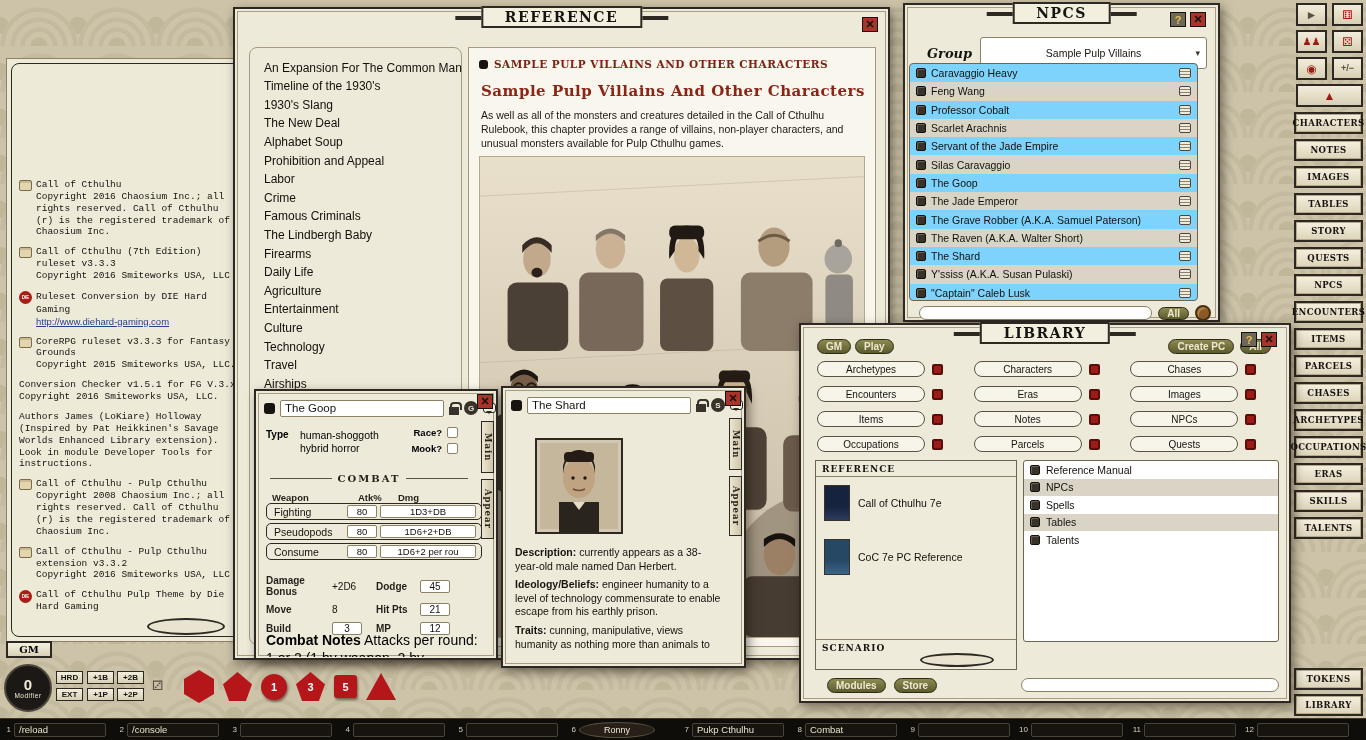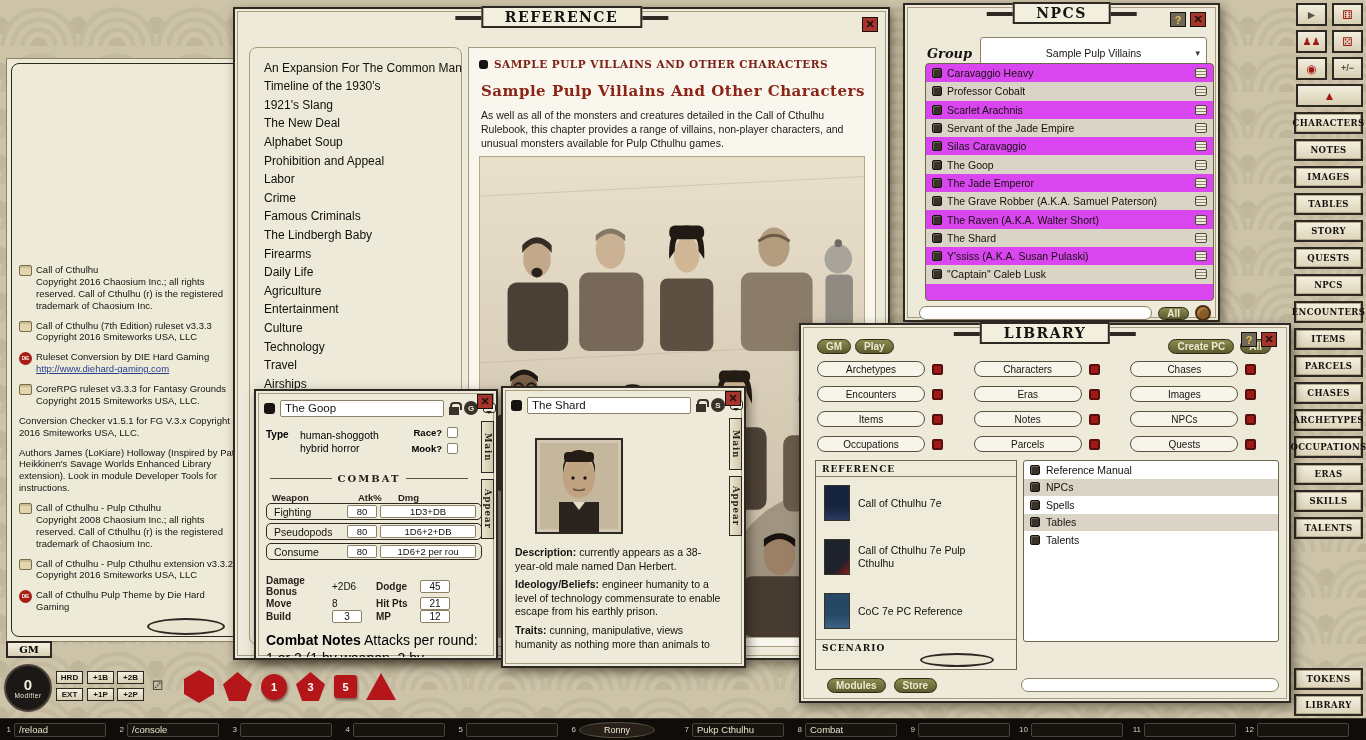--- a/index.html
+++ b/index.html
@@ -59,21 +59,21 @@
 
 .side-btn{position:absolute;left:1294px;width:69px;height:22px;background:linear-gradient(#f5f0df,#dcd4b9);
   border:2px solid #2e2822;box-shadow:inset 0 0 0 1px #b5aa8b;display:flex;align-items:center;justify-content:center;
   font-family:"DejaVu Serif",serif;font-weight:bold;font-size:8.5px;letter-spacing:.4px;color:#171310;text-transform:uppercase;cursor:pointer;}
 
 
 #chat-window{left:6px;top:58px;width:243px;height:584px;background:#edead8;border:1px solid #8d8267;position:absolute;z-index:1;}
 #chat-window::before{content:"";position:absolute;inset:4px;border:1px solid #2e2822;border-radius:8px;pointer-events:none;}
 #chat-scroll{position:absolute;left:12px;right:12px;bottom:28px;}
 .chat-entry{display:flex;gap:4px;margin-top:8px;font-size:9.5px;line-height:1.25;color:#171310;}
-.chat-text{white-space:pre-line;}
+.chat-text{white-space:pre-line;font-family:Liberation Mono, monospace;}
 .icon-scroll{flex:none;width:13px;height:11px;background:#e3d5ad;border:1px solid #7a6c4a;border-radius:2px;
   box-shadow:inset 0 2px 0 #cbbb90;margin-top:1px;}
 .icon-die{flex:none;width:13px;height:13px;border-radius:50%;background:#a81d15;color:#fff;font-size:4.5px;font-weight:bold;
   display:flex;align-items:center;justify-content:center;margin-top:1px;}
 .chat-link{color:#27418f;text-decoration:underline;display:block;}
 #gm-tab{left:6px;top:641px;width:46px;height:17px;background:linear-gradient(#f5f0df,#d9d1b6);border:2px solid #2e2822;
   display:flex;align-items:center;justify-content:center;font-family:"DejaVu Serif",serif;font-weight:bold;font-size:10px;position:absolute;z-index:2;}
 
 
 #ref-toc{position:absolute;left:14px;top:38px;width:213px;height:598px;border:1px solid #a79c7e;border-radius:8px;}
@@ -85,21 +85,21 @@
 .article-title{font-family:"DejaVu Serif",serif;font-weight:bold;font-size:15px;letter-spacing:.5px;color:#8b2517;
   margin:12px 10px 0 12px;text-transform:capitalize;}
 .article-body{font-size:10.5px;line-height:1.35;color:#1c1813;margin:8px 14px 0 12px;}
 .article-image{position:absolute;left:10px;right:10px;top:108px;bottom:8px;border:1px solid #b3a88a;overflow:hidden;}
 
 
 .group-label{font-family:"DejaVu Serif",serif;font-style:italic;font-weight:bold;font-size:13px;color:#171310;}
 .dropdown{background:#fff;border:1px solid #8c8166;border-radius:3px;height:32px;display:flex;align-items:center;
   justify-content:center;font-size:10.5px;color:#171310;position:relative;}
 .dropdown .chev{position:absolute;right:6px;font-size:9px;color:#3c352c;}
-#npc-list{position:absolute;left:20px;top:58px;width:289px;height:238px;background:#d946ef;border:1px solid #6f654f;border-radius:4px;overflow:hidden;}
+#npc-list{position:absolute;left:4px;top:58px;width:289px;height:238px;background:#7dd3fc;border:1px solid #6f654f;border-radius:4px;overflow:hidden;}
 .npc-row{display:flex;align-items:center;gap:5px;height:18.3px;padding:0 6px;cursor:pointer;}
 .npc-row:nth-child(even){background:#d9d4c5;}
 .npc-name{flex:1;font-size:10.5px;color:#14100c;white-space:nowrap;overflow:hidden;}
 .search-input{background:#fff;border:1px solid #8c8166;border-radius:7px;height:14px;font-size:10px;padding:0 6px;width:100%;}
 .brown-circle{width:16px;height:16px;border-radius:50%;background:#8a5a28;border:2px solid #4a2f13;box-shadow:inset 2px 2px 0 #b07f42;}
 
 
 #lib-cats{position:absolute;left:16px;top:36px;width:460px;display:grid;grid-template-columns:1fr 1fr 1fr;gap:9px 10px;}
 .cat{display:flex;align-items:center;gap:7px;}
 .cat .pill{width:108px;}
@@ -127,21 +127,21 @@
 .bubble{width:13px;height:10px;background:#f3efdf;border:1px solid #2e2822;border-radius:3px;position:relative;flex:none;}
 .bubble::after{content:"";position:absolute;left:2px;bottom:-5px;border:3px solid transparent;border-top-color:#2e2822;}
 .cb{width:11px;height:11px;background:#fff;border:1px solid #8c8166;border-radius:2px;display:inline-block;}
 .combat-head{display:flex;align-items:center;gap:6px;margin:0 14px;}
 .combat-head::before,.combat-head::after{content:"";flex:1;height:1px;background:#5a5142;}
 .combat-head span{font-family:"DejaVu Serif",serif;font-weight:bold;font-size:10px;letter-spacing:2px;text-transform:uppercase;color:#241f19;}
 .col-heads{display:flex;font-size:9.5px;font-weight:bold;color:#241f19;margin:3px 12px 1px 16px;}
 .wrow{display:flex;align-items:center;border:1px solid #2e2822;border-radius:5px;height:17px;margin:0 14px 3px 10px;background:#eeead9;padding:0 2px;}
 .wname{width:78px;font-size:10.5px;padding-left:5px;color:#14100c;}
 .wcell{height:13px;background:#fff;border:1px solid #8c8166;border-radius:2px;display:flex;align-items:center;justify-content:center;font-size:9.5px;margin-right:3px;color:#14100c;}
-.stat-grid{display:grid;grid-template-columns:66px 44px 44px 40px;align-items:center;margin:8px 10px 0 10px;}
+.stat-grid{display:grid;grid-template-columns:66px 44px 44px 40px;row-gap:6px;align-items:center;margin:8px 10px 0 10px;}
 .slabel{font-size:10px;font-weight:bold;color:#241f19;}
 .sval{font-size:10px;color:#14100c;}
 .sheet-text{font-size:10.5px;line-height:1.32;color:#14100c;}
 .sheet-text b{color:#171310;}
 
 
 #mod-circle{left:4px;top:664px;width:48px;height:48px;border-radius:50%;background:#1b1815;border:2px solid #4e463a;
   position:absolute;display:flex;flex-direction:column;align-items:center;justify-content:center;color:#f2ecd8;z-index:5;}
 #mod-circle .val{font-size:15px;font-weight:bold;line-height:1;}
 #mod-circle .lbl{font-size:6.5px;letter-spacing:.5px;}
@@ -224,21 +224,21 @@
     <div class="inner"></div>
     <div class="banner">
         <span>Reference</span>
       </div>
     <div class="wbtn btn-close" style="right:10px;top:8px;">✕</div>
 
     <div id="ref-toc">
       <div style="height:8px;"></div>
       <div class="ref-link">An Expansion For The Common Man</div>
       <div class="ref-link">Timeline of the 1930's</div>
-      <div class="ref-link">1921's Slang</div>
+      <div class="ref-link">1930's Slang</div>
       <div class="ref-link">The New Deal</div>
       <div class="ref-link">Alphabet Soup</div>
       <div class="ref-link">Prohibition and Appeal</div>
       <div class="ref-link">Labor</div>
       <div class="ref-link">Crime</div>
       <div class="ref-link">Famous Criminals</div>
       <div class="ref-link">The Lindbergh Baby</div>
       <div class="ref-link">Firearms</div>
       <div class="ref-link">Daily Life</div>
       <div class="ref-link">Agriculture</div>
@@ -346,20 +346,25 @@
     </div>
 
     <div id="npc-list">
       <div class="npc-row">
           <span class="rec"></span>
           <span class="npc-name">Caravaggio Heavy</span>
           <span class="linkbox"></span>
         </div>
       <div class="npc-row">
           <span class="rec"></span>
+          <span class="npc-name">Feng Wang</span>
+          <span class="linkbox"></span>
+        </div>
+      <div class="npc-row">
+          <span class="rec"></span>
           <span class="npc-name">Professor Cobalt</span>
           <span class="linkbox"></span>
         </div>
       <div class="npc-row">
           <span class="rec"></span>
           <span class="npc-name">Scarlet Arachnis</span>
           <span class="linkbox"></span>
         </div>
       <div class="npc-row">
           <span class="rec"></span>
@@ -481,24 +486,20 @@
           <span class="pill">Quests</span>
           <span class="redsq"></span>
         </div>
     </div>
 
     <div class="panel" style="left:14px;top:135px;width:202px;height:210px;">
       <div class="panel-head">Reference</div>
       <div class="mod-entry">
         <span class="thumb t1"></span>
         <span class="mod-title">Call of Cthulhu 7e</span>
-      </div>
-      <div class="mod-entry" style="margin-top:18px;">
-        <span class="thumb t2"></span>
-        <span class="mod-title" style="width:110px;">Call of Cthulhu 7e Pulp Cthulhu</span>
       </div>
       <div class="mod-entry" style="margin-top:18px;">
         <span class="thumb t3"></span>
         <span class="mod-title">CoC 7e PC Reference</span>
       </div>
       <div class="panel-head" style="position:absolute;left:0;right:0;bottom:14px;border-top:1px solid #8a8066;border-bottom:none;">Scenario</div>
       <div class="scroll-oval" style="left:104px;bottom:2px;width:74px;height:14px;"></div>
     </div>
 
     <div id="lib-contents">

